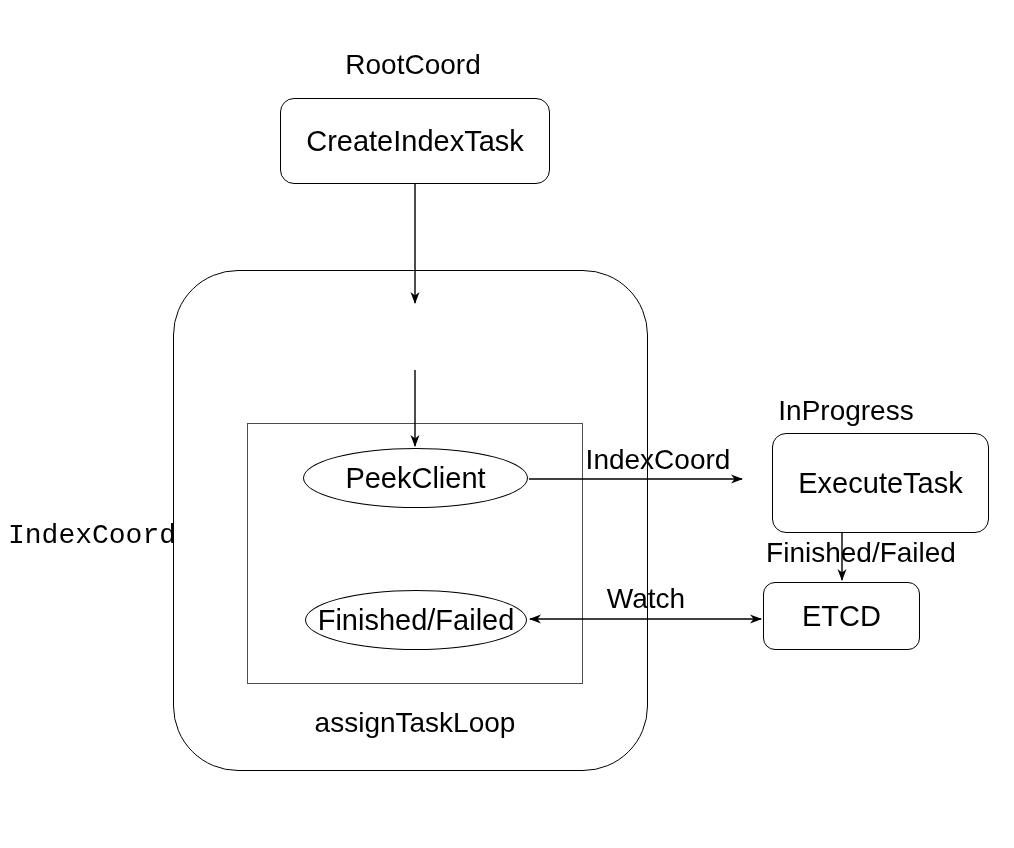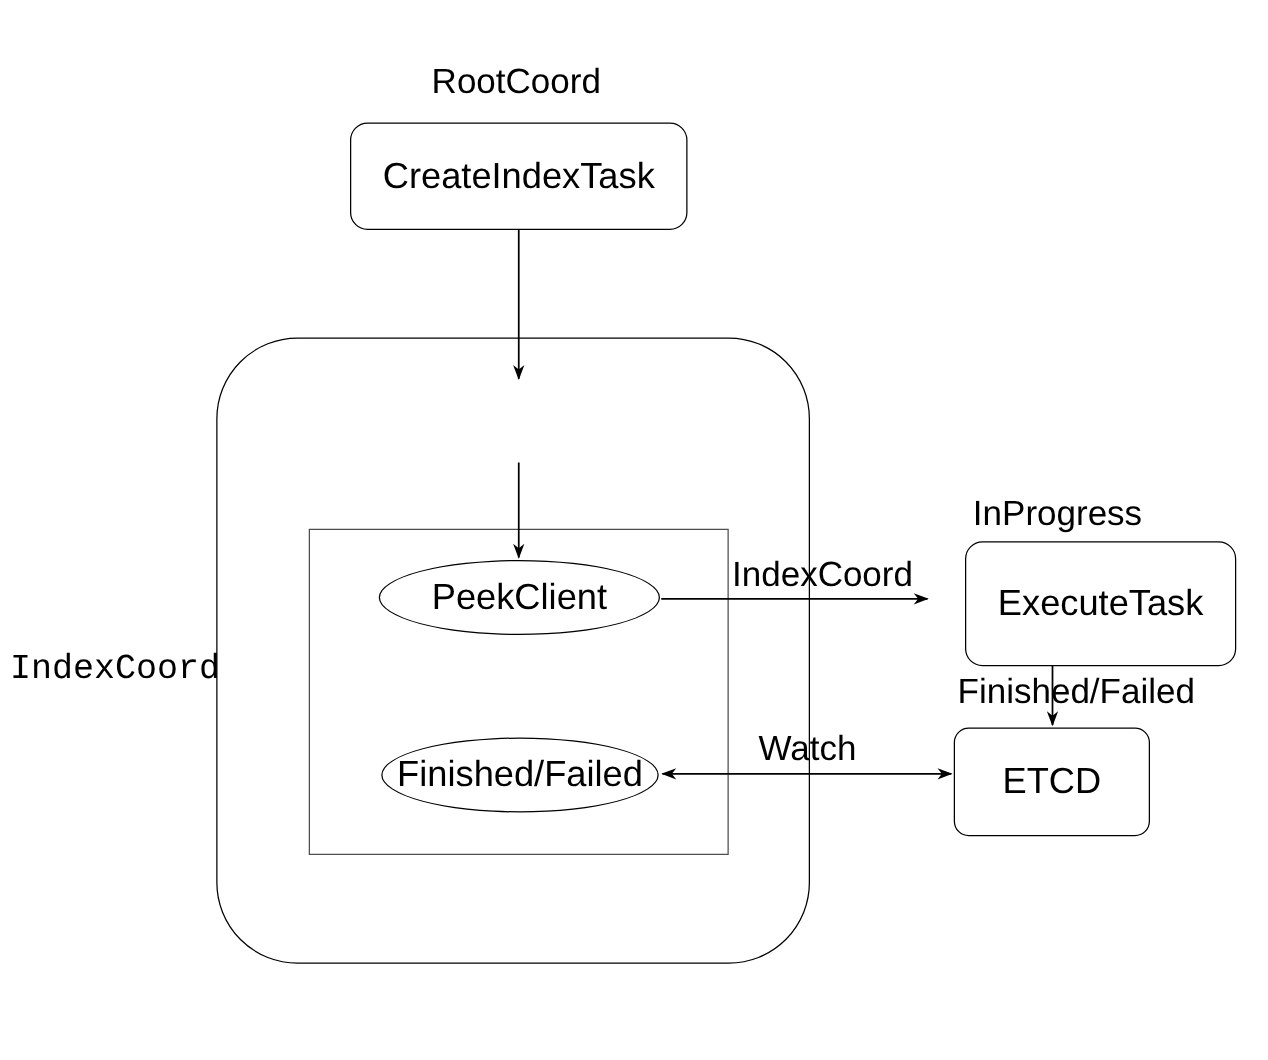--- a/index.html
+++ b/index.html
@@ -66,20 +66,21 @@
 <body>
 
 <div id="canvas">
 
   <div class="container-outer"></div>
   <div class="container-inner"></div>
 
   <div class="group-label" style="left:283px; top:51px; width:260px;">RootCoord</div>
   <div class="group-label" style="left:8px; top:522px; width:160px;font-family:Liberation Mono, monospace;">IndexCoord</div>
   <div class="group-label" style="left:746px; top:397px; width:200px;">InProgress</div>
+  <div class="group-label" style="left:285px; top:709px; width:260px;">assignTaskLoop</div>
 
   <svg id="edges-svg" viewBox="0 0 1014 848" xmlns="http://www.w3.org/2000/svg">
     <defs>
       <marker id="arrow" markerWidth="14" markerHeight="12" refX="12" refY="5" orient="auto" markerUnits="userSpaceOnUse">
         <path d="M1,0.5 L13,5 L1,9.5 L4.5,5 Z" fill="#000000"></path>
       </marker>
       <marker id="arrow-start" markerWidth="14" markerHeight="12" refX="2" refY="5" orient="auto" markerUnits="userSpaceOnUse">
         <path d="M13,0.5 L1,5 L13,9.5 L9.5,5 Z" fill="#000000"></path>
       </marker>
     </defs>
@@ -104,17 +105,17 @@
   </div>
 
   <div class="node ellipse" style="left:305px; top:590px; width:222px; height:60px;">
     <span>Finished/Failed</span>
   </div>
 
   <div class="node rounded-box" style="left:772px; top:433px; width:217px; height:100px;">
     <span>ExecuteTask</span>
   </div>
 
-  <div class="node rounded-box" style="left:763px; top:582px; width:157px; height:87px; border-radius:12px;">
+  <div class="node rounded-box" style="left:763px; top:582px; width:157px; height:68px; border-radius:12px;">
     <span>ETCD</span>
   </div>
 
 </div>
 
 </body></html>

